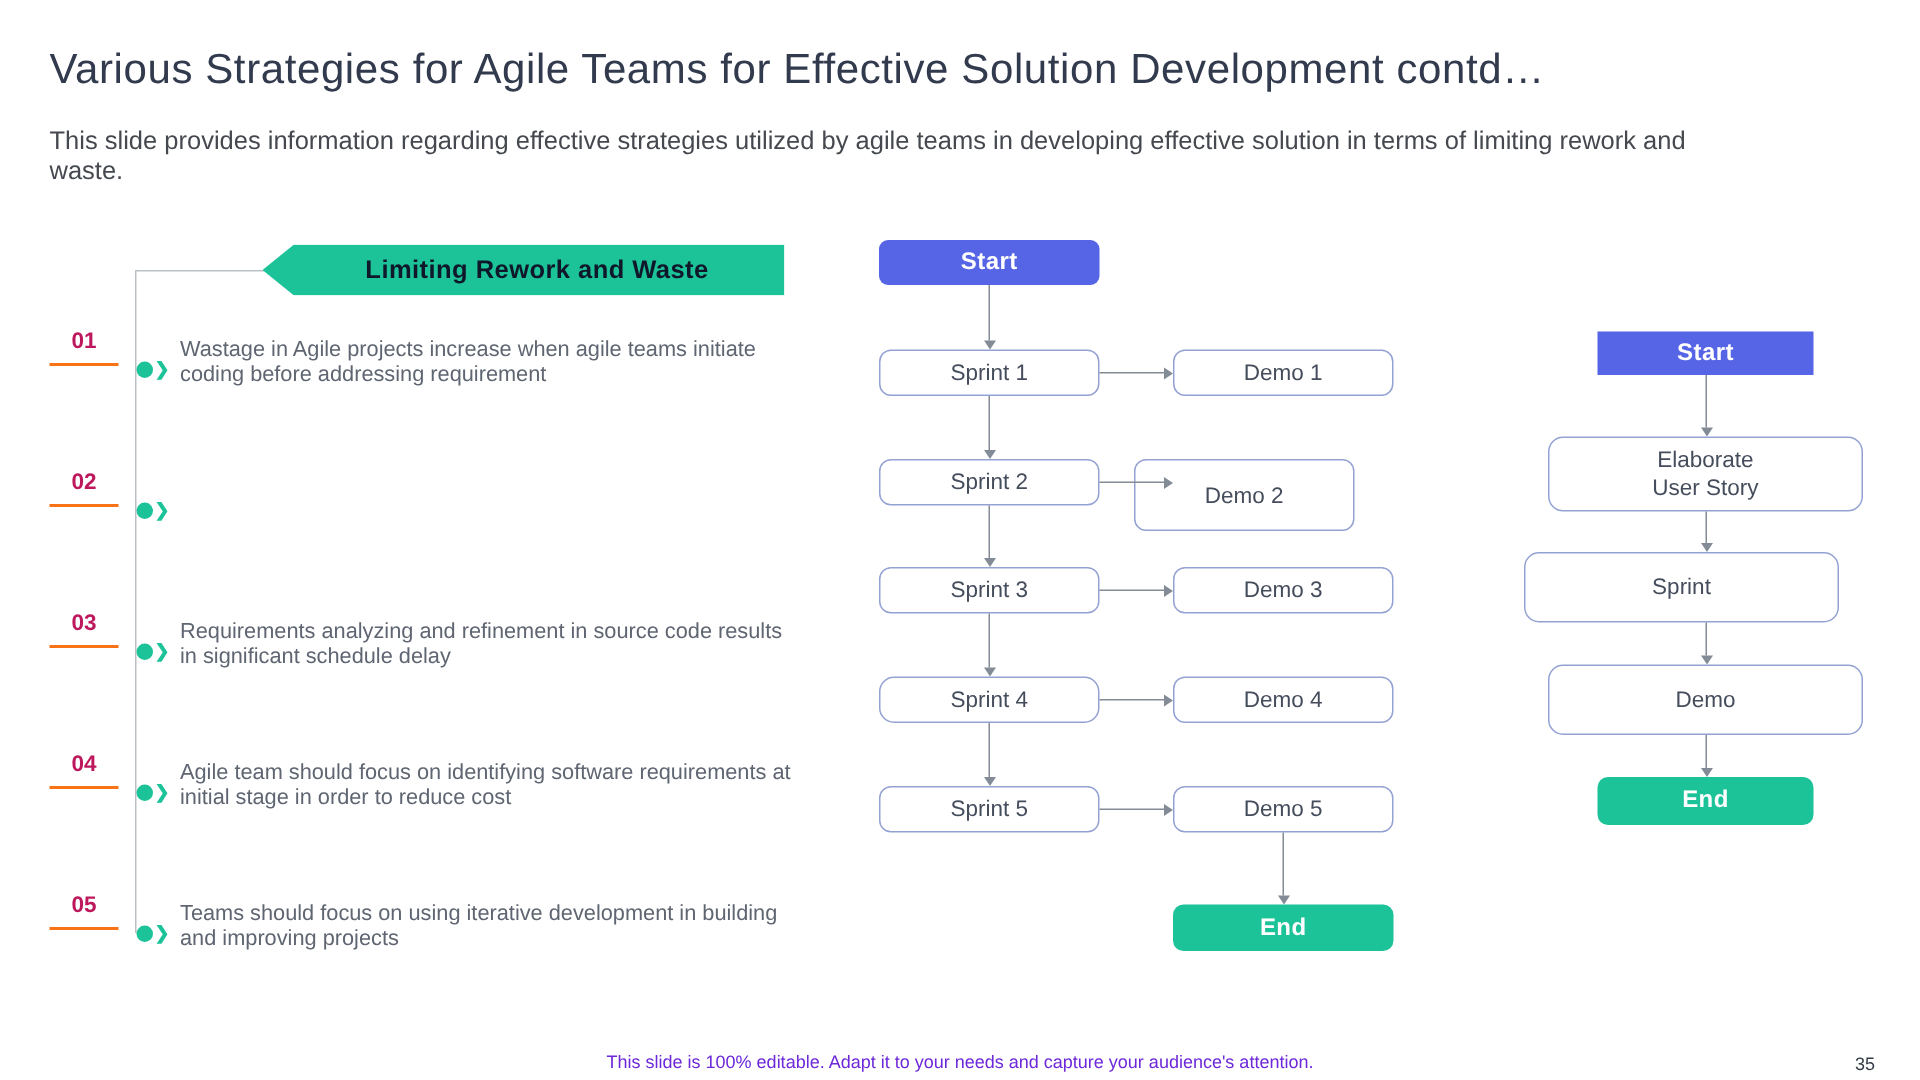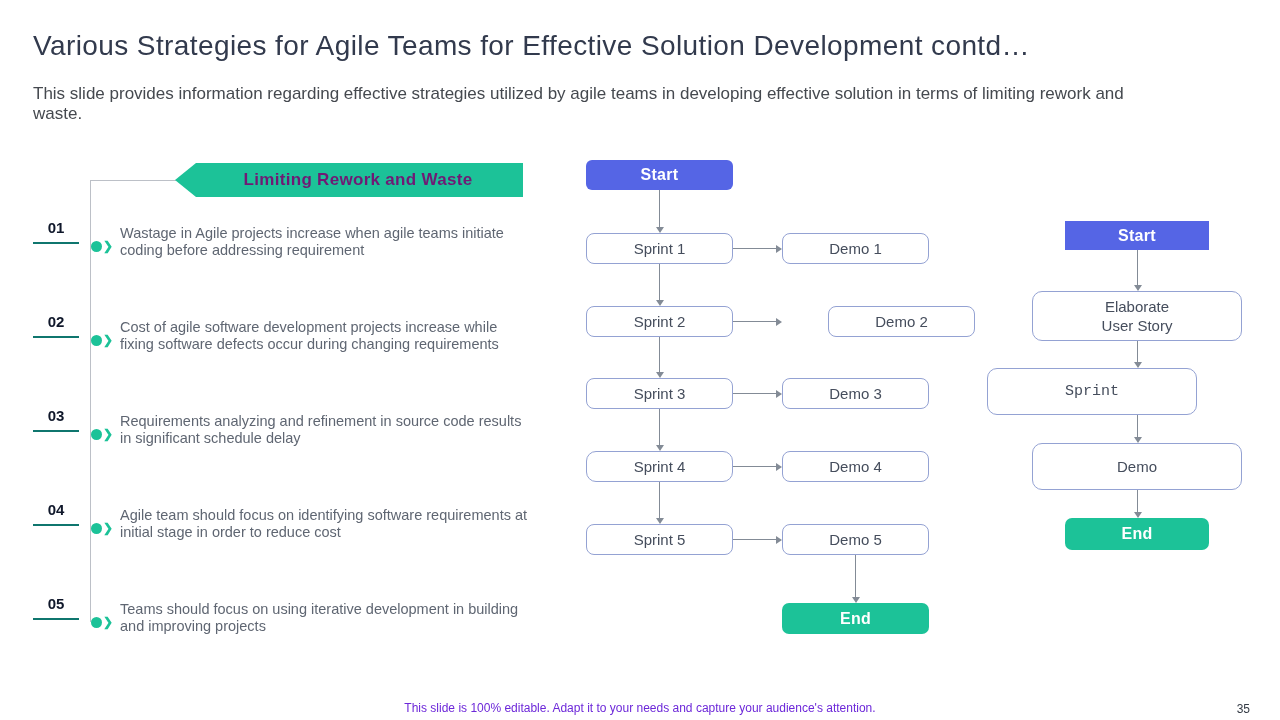--- a/index.html
+++ b/index.html
@@ -16,29 +16,29 @@
     position:absolute; left:33px; top:84px; width:1100px;
     font-size:17px; color:#45494f;
   }
   
   .banner {
     position:absolute; left:175px; top:163px; width:348px; height:34px;
     background:#1cc298;
     clip-path:polygon(0 50%, 21px 0, 100% 0, 100% 100%, 21px 100%);
     display:flex; align-items:center; justify-content:center;
   }
-  .banner span { color:#701a75; font-size:17px; font-weight:bold; letter-spacing:0.3px; padding-left:18px; }
+  .banner span { color:#0f172a; font-size:17px; font-weight:bold; letter-spacing:0.3px; padding-left:18px; }
   
   .hline { position:absolute; background:#bcc0c7; height:1px; }
   .vline { position:absolute; background:#bcc0c7; width:1px; }
   
   .num-block {
     position:absolute; left:33px; width:46px; text-align:center;
-    font-size:15px; font-weight:bold; color:#0f172a;
-    padding-bottom:6px; border-bottom:2px solid #0f766e;
+    font-size:15px; font-weight:bold; color:#be185d;
+    padding-bottom:6px; border-bottom:2px solid #f97316;
   }
   .marker { position:absolute; left:91px; display:flex; align-items:center; }
   .marker .dot { width:11px; height:11px; border-radius:50%; background:#1cc298; display:inline-block; }
   .marker .chev { color:#1cc298; font-size:12px; font-weight:bold; line-height:11px; margin-left:1px; }
   .item-text {
     position:absolute; left:120px; width:410px;
     font-size:14.5px; line-height:17px; color:#5f6672;
   }
   
   .box {
@@ -91,21 +91,20 @@
     <span class="dot"></span>
     <span class="chev">❯</span>
   </div>
   <div class="item-text" style="top:225px;">Wastage in Agile projects increase when agile teams initiate coding before addressing requirement</div>
 
   <div class="num-block" style="top:313px;">02</div>
   <div class="marker" style="top:335px;">
     <span class="dot"></span>
     <span class="chev">❯</span>
   </div>
-  <div class="item-text" style="top:319px;">Cost of agile software development projects increase while fixing software defects occur during changing requirements</div>
 
   <div class="num-block" style="top:407px;">03</div>
   <div class="marker" style="top:429px;">
     <span class="dot"></span>
     <span class="chev">❯</span>
   </div>
   <div class="item-text" style="top:413px;">Requirements analyzing and refinement in source code results in significant schedule delay</div>
 
   <div class="num-block" style="top:501px;">04</div>
   <div class="marker" style="top:523px;">
@@ -120,21 +119,21 @@
     <span class="chev">❯</span>
   </div>
   <div class="item-text" style="top:601px;">Teams should focus on using iterative development in building and improving projects</div>
 
   <div class="pill blue" style="left:586px; top:160px; width:147px; height:30px;">Start</div>
 
   <div class="box" style="left:586px; top:233px; width:147px; height:31px;">Sprint 1</div>
   <div class="box" style="left:782px; top:233px; width:147px; height:31px;">Demo 1</div>
 
   <div class="box" style="left:586px; top:306px; width:147px; height:31px;">Sprint 2</div>
-  <div class="box" style="left:828px; top:306px; width:147px; height:31px;">Demo 2</div>
+  <div class="box" style="left:756px; top:306px; width:147px; height:48px;">Demo 2</div>
 
   <div class="box" style="left:586px; top:378px; width:147px; height:31px;">Sprint 3</div>
   <div class="box" style="left:782px; top:378px; width:147px; height:31px;">Demo 3</div>
 
   <div class="box" style="left:586px; top:451px; width:147px; height:31px;border-radius:10px;">Sprint 4</div>
   <div class="box" style="left:782px; top:451px; width:147px; height:31px;">Demo 4</div>
 
   <div class="box" style="left:586px; top:524px; width:147px; height:31px;">Sprint 5</div>
   <div class="box" style="left:782px; top:524px; width:147px; height:31px;">Demo 5</div>
 
@@ -151,21 +150,21 @@
   <div class="ah" style="left:733px; top:248px; width:43px;"></div>
   <div class="ah" style="left:733px; top:321px; width:43px;"></div>
   <div class="ah" style="left:733px; top:393px; width:43px;"></div>
   <div class="ah" style="left:733px; top:466px; width:43px;"></div>
   <div class="ah" style="left:733px; top:539px; width:43px;"></div>
 
   <div class="pill blue square" style="left:1065px; top:221px; width:144px; height:29px;">Start</div>
 
   <div class="box pre" style="left:1032px; top:291px; width:210px; height:50px; border-radius:10px;">Elaborate
 User Story</div>
-  <div class="box" style="left:987px; top:368px; width:210px; height:47px; border-radius:10px;font-family:Liberation Mono, monospace;">Sprint</div>
+  <div class="box" style="left:1016px; top:368px; width:210px; height:47px; border-radius:10px;">Sprint</div>
   <div class="box" style="left:1032px; top:443px; width:210px; height:47px; border-radius:10px;text-align:center;">Demo</div>
 
   <div class="pill green" style="left:1065px; top:518px; width:144px; height:32px;">End</div>
 
   <div class="av" style="left:1137px; top:250px; height:35px;"></div>
   <div class="av" style="left:1137px; top:341px; height:21px;"></div>
   <div class="av" style="left:1137px; top:415px; height:22px;"></div>
   <div class="av" style="left:1137px; top:490px; height:22px;"></div>
 
   <div class="footer-note">This slide is 100% editable. Adapt it to your needs and capture your audience's attention.</div>

